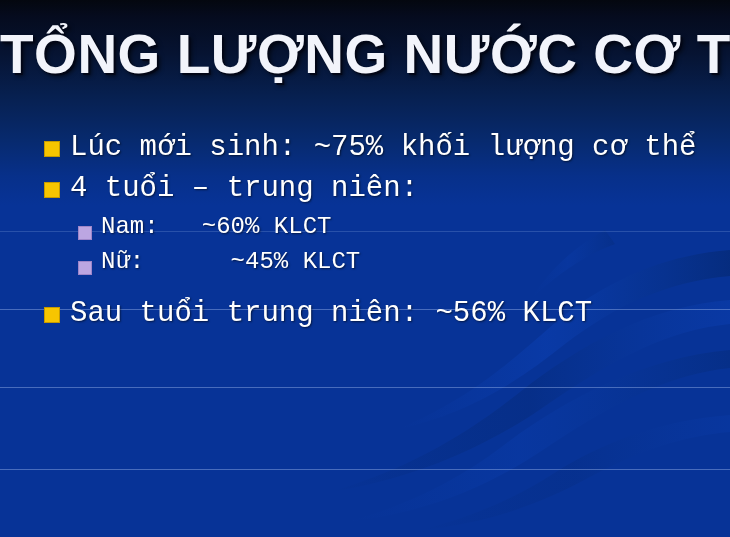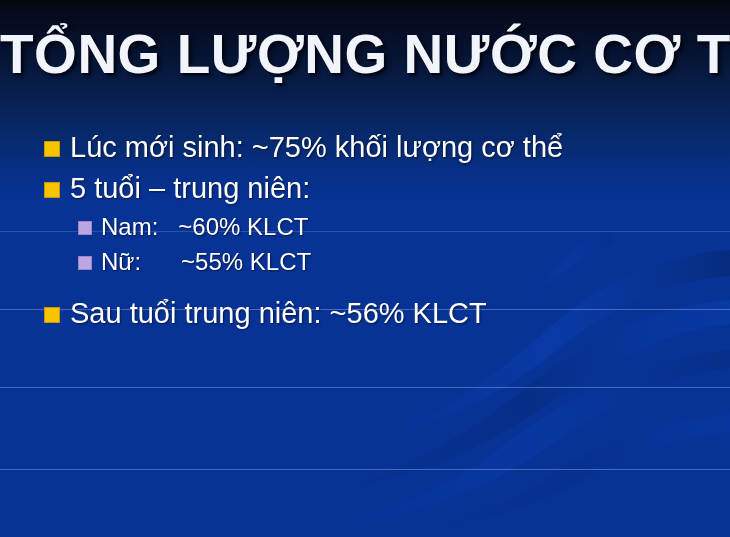--- a/index.html
+++ b/index.html
@@ -77,31 +77,33 @@
     position: absolute;
     top: 127px;
     left: 0;
     right: 0;
   }
   .bullet-row {
     display: flex;
     align-items: flex-start;
     color: #ffffff;
     text-shadow: 1px 1px 2px rgba(0, 0, 0, 0.55);
+    font-family: Liberation Mono, monospace;
   }
   .bullet-row.level-1 {
     padding-left: 44px;
     font-size: 29px;
     line-height: 41px;
     margin-bottom: 0px;
   }
   .bullet-row.level-2 {
     padding-left: 78px;
     font-size: 24px;
     line-height: 35px;
+    align-items: center;
   }
   .marker {
     flex: 0 0 auto;
     display: inline-block;
   }
   .marker.gold {
     width: 14px;
     height: 14px;
     background: #f7c500;
     border: 1px solid #c59a00;
@@ -163,31 +165,31 @@
 
   <div class="body-list">
 
     <div class="bullet-row level-1">
       <span class="marker gold"></span>
       <span class="bullet-text">Lúc mới sinh: ~75% khối lượng cơ thể</span>
     </div>
 
     <div class="bullet-row level-1">
       <span class="marker gold"></span>
-      <span class="bullet-text">5 tuổi – trung niên:</span>
+      <span class="bullet-text">4 tuổi – trung niên:</span>
     </div>
 
     <div class="bullet-row level-2">
       <span class="marker lilac"></span>
       <span class="bullet-text">Nam:   ~60% KLCT</span>
     </div>
 
     <div class="bullet-row level-2">
       <span class="marker lilac"></span>
-      <span class="bullet-text">Nữ:      ~55% KLCT</span>
+      <span class="bullet-text">Nữ:      ~45% KLCT</span>
     </div>
 
     <div class="spacer-row"></div>
 
     <div class="bullet-row level-1">
       <span class="marker gold"></span>
       <span class="bullet-text">Sau tuổi trung niên: ~56% KLCT</span>
     </div>
 
   </div>

